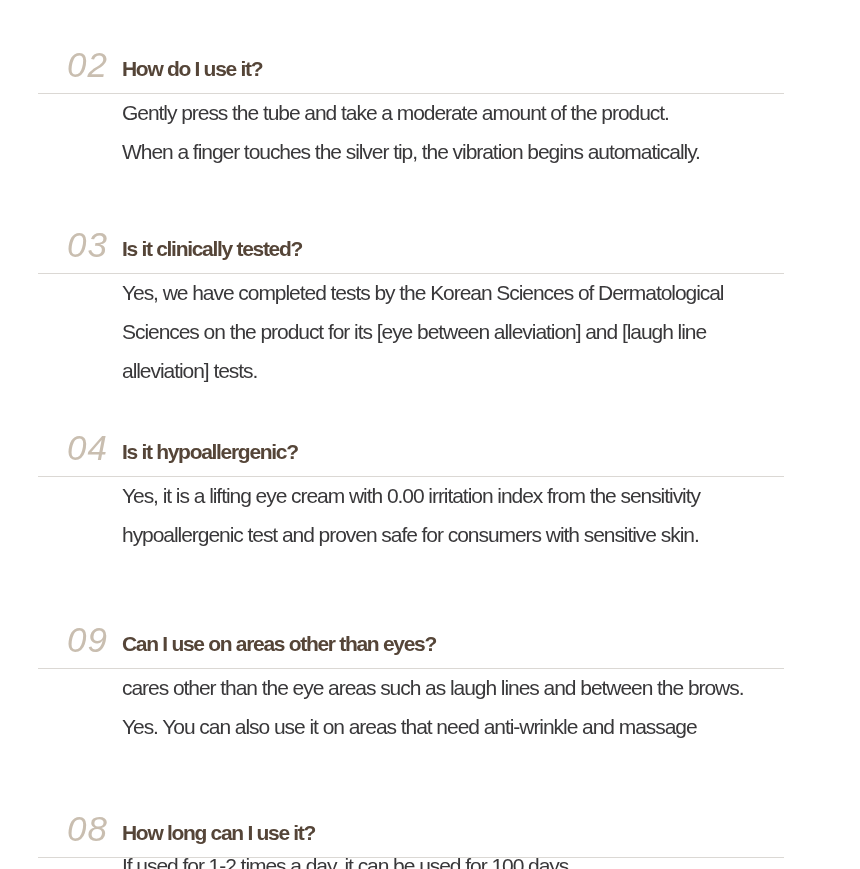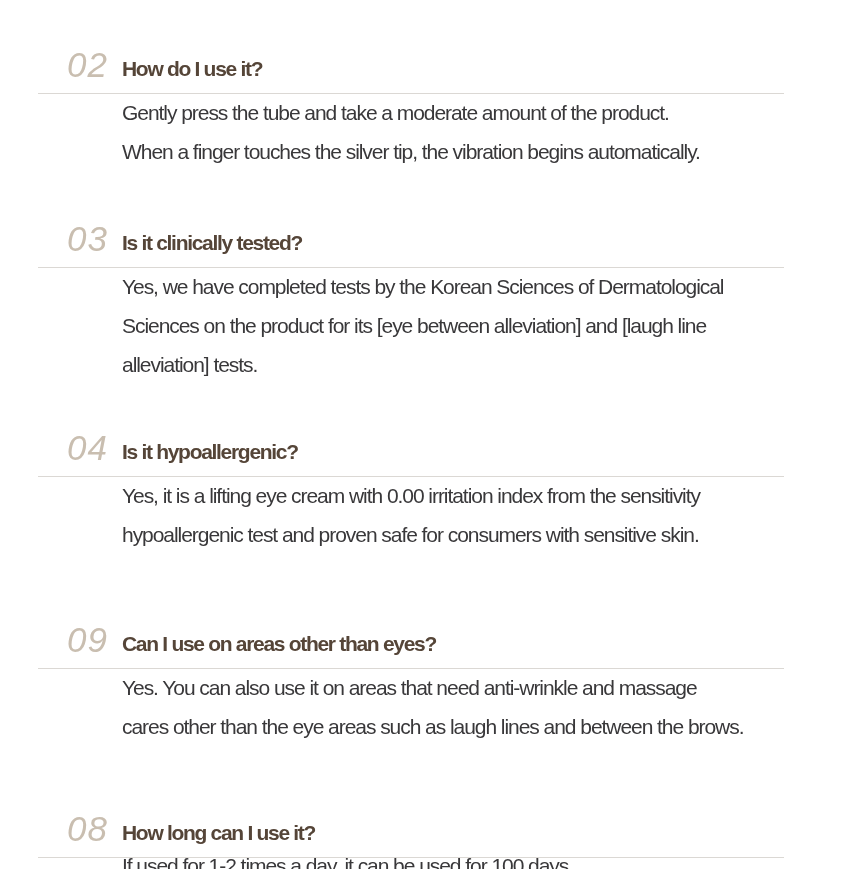--- a/index.html
+++ b/index.html
@@ -67,21 +67,21 @@
   <section class="faq-item" style="top: 52px;">
     <div class="faq-num">02</div>
     <h3 class="faq-q">How do I use it?</h3>
     <div class="faq-divider"></div>
     <div class="faq-answer">
           <div class="ans-line">Gently press the tube and take a moderate amount of the product.</div>
           <div class="ans-line">When a finger touches the silver tip, the vibration begins automatically.</div>
         </div>
   </section>
 
-  <section class="faq-item" style="top: 226px;">
+  <section class="faq-item" style="top: 232px;">
     <div class="faq-num">03</div>
     <h3 class="faq-q">Is it clinically tested?</h3>
     <div class="faq-divider"></div>
     <div class="faq-answer">
           <div class="ans-line">Yes, we have completed tests by the Korean Sciences of Dermatological</div>
           <div class="ans-line">Sciences on the product for its [eye between alleviation] and [laugh line</div>
           <div class="ans-line">alleviation] tests.</div>
         </div>
   </section>
 
@@ -93,22 +93,22 @@
           <div class="ans-line">Yes, it is a lifting eye cream with 0.00 irritation index from the sensitivity</div>
           <div class="ans-line">hypoallergenic test and proven safe for consumers with sensitive skin.</div>
         </div>
   </section>
 
   <section class="faq-item" style="top: 627px;">
     <div class="faq-num">09</div>
     <h3 class="faq-q">Can I use on areas other than eyes?</h3>
     <div class="faq-divider"></div>
     <div class="faq-answer">
+          <div class="ans-line">cares other than the eye areas such as laugh lines and between the brows.</div>
           <div class="ans-line">Yes. You can also use it on areas that need anti-wrinkle and massage</div>
-          <div class="ans-line">cares other than the eye areas such as laugh lines and between the brows.</div>
         </div>
   </section>
 
   <section class="faq-item" style="top: 816px;">
     <div class="faq-num">08</div>
     <h3 class="faq-q">How long can I use it?</h3>
     <div class="faq-divider"></div>
     <div class="faq-answer">
           <div class="ans-line">If used for 1-2 times a day, it can be used for 100 days.</div>
         </div>

